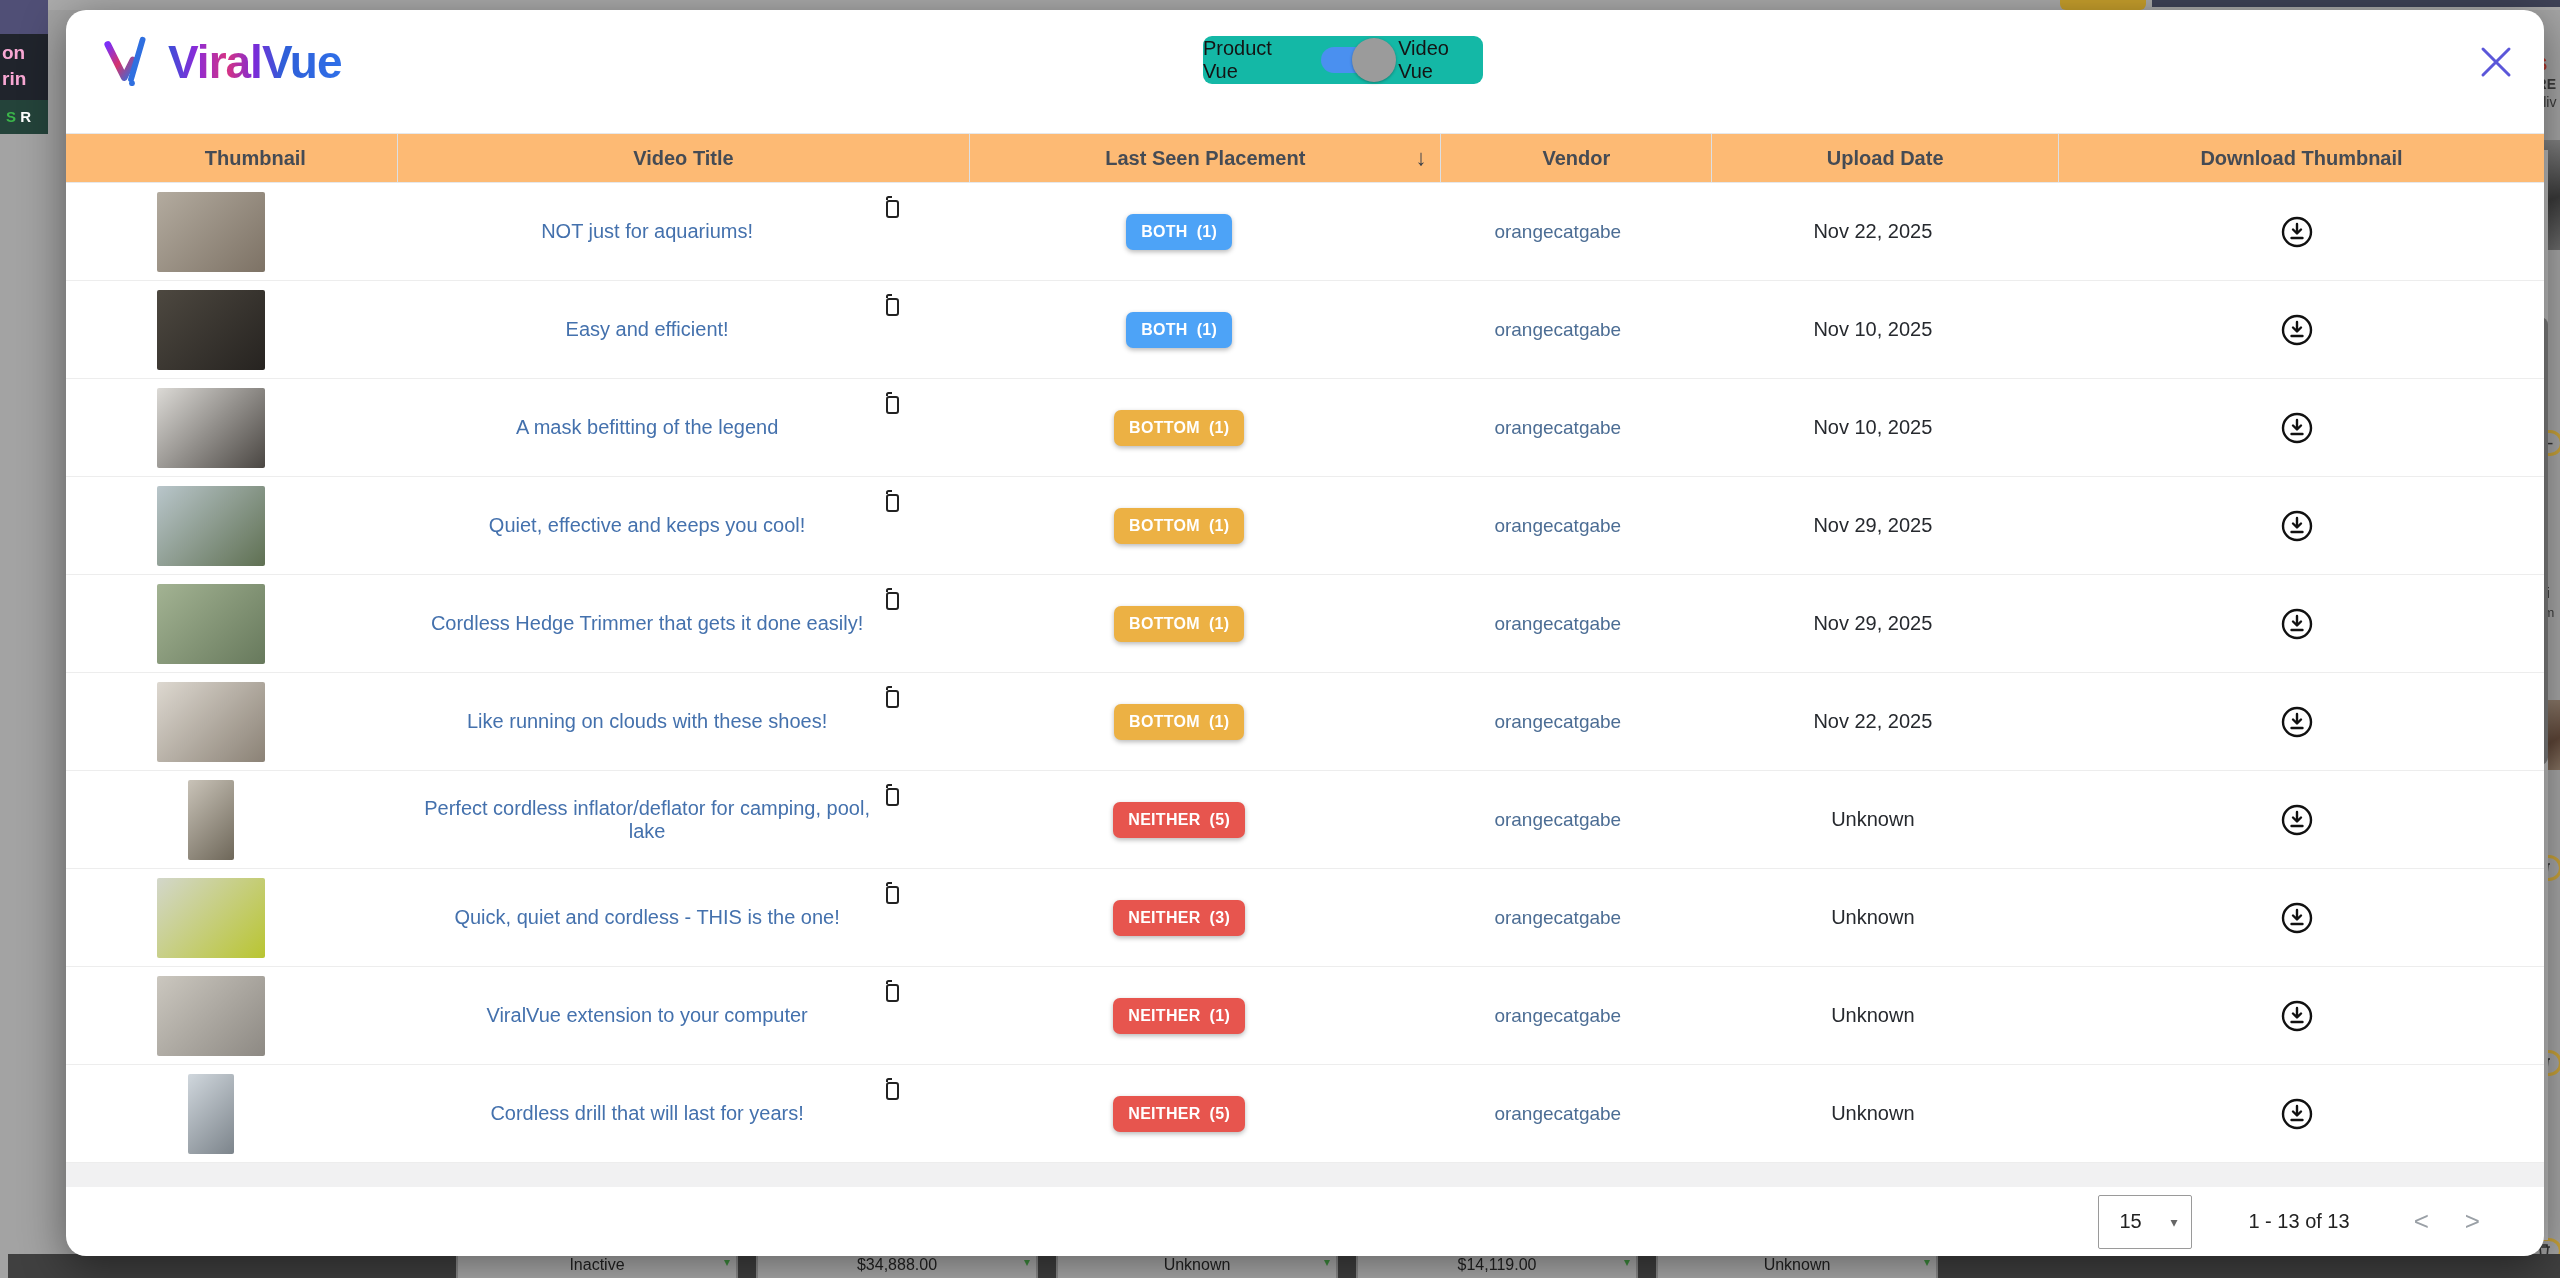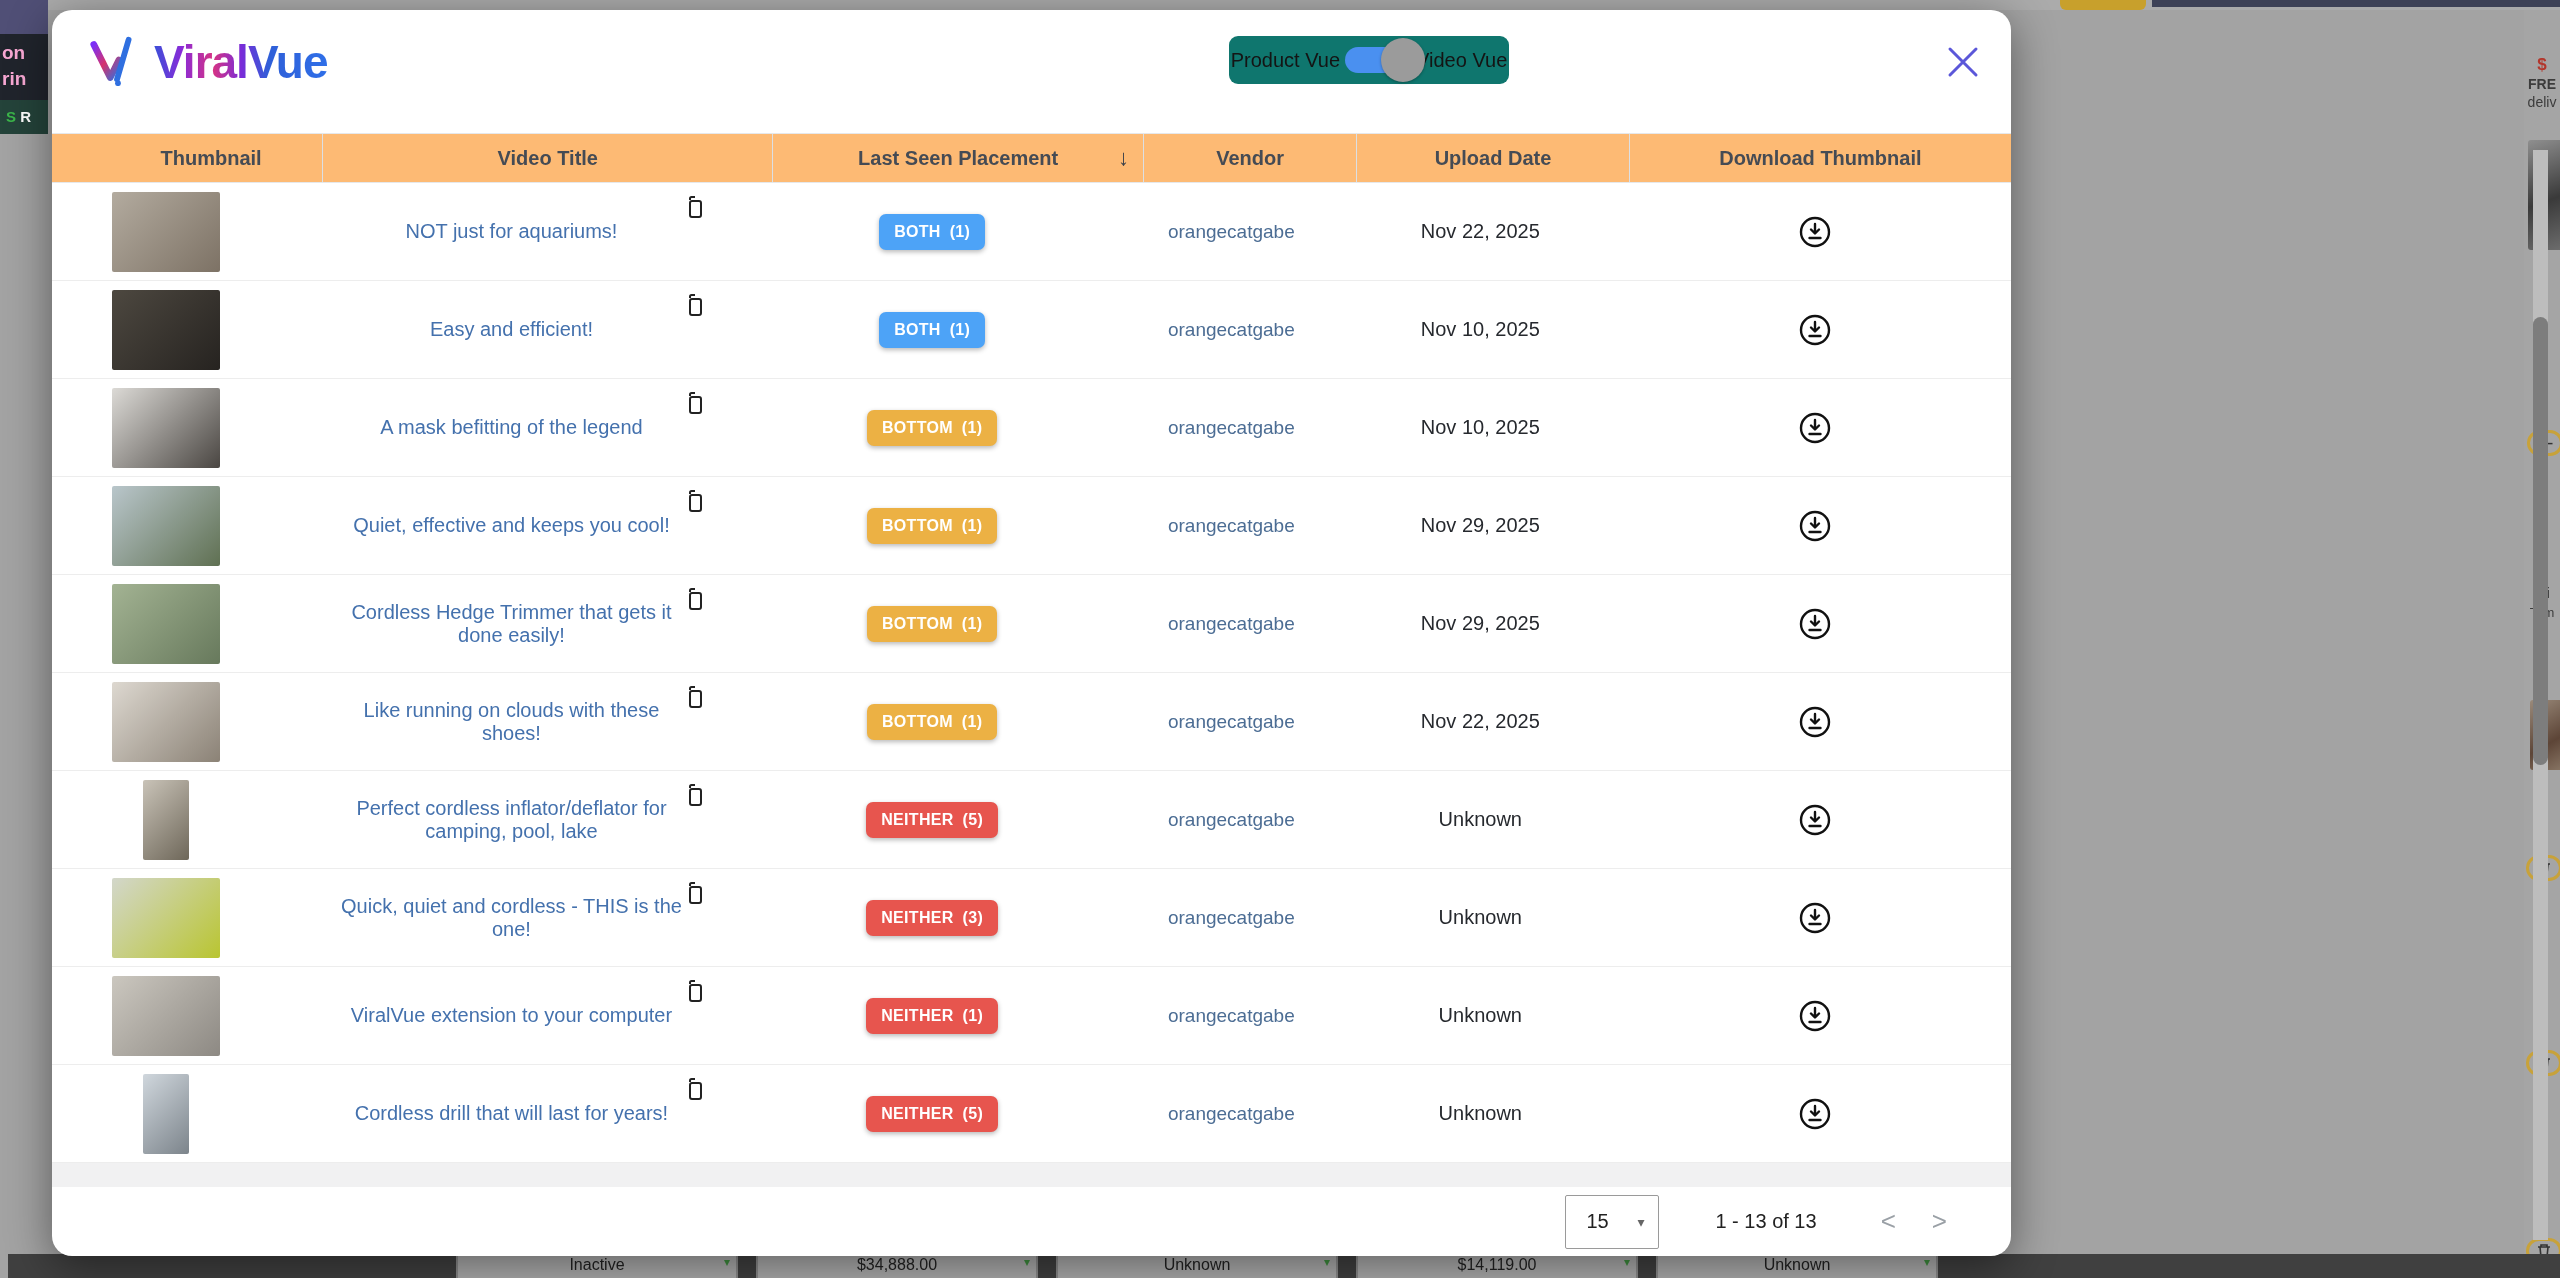--- a/index.html
+++ b/index.html
@@ -44,37 +44,37 @@
   .bg-scrollthumb { left:2533px; top:317px; width:15px; height:448px; background:#7d7d7d; border-radius:8px; }
 
   .bg-bottomrow { left:8px; top:1254px; width:2560px; height:24px; background:#404040; }
   .bg-cells { position:absolute; left:448px; top:0; display:flex; height:24px; }
   .bg-cell { position:relative; width:282px; margin-right:18px; border-left:2px solid #8b8b8b; border-right:2px solid #8b8b8b;
              background:#adadad; color:#222; font-size:16px; text-align:center; line-height:22px; }
   .bg-cell .caret { position:absolute; right:6px; top:-3px; color:#3f8f3f; font-size:12px; }
 
   
   .modal {
-    position:absolute; left:52px; top:10px; width:1959px; height:1246px;
+    position:absolute; left:66px; top:10px; width:2478px; height:1246px;
     background:#ffffff; border-radius:20px; box-shadow:0 10px 45px rgba(0,0,0,0.45);
     overflow:hidden;
   }
 
   .modal-header { position:relative; height:123px; }
   .logo { position:absolute; left:36px; top:24px; display:flex; align-items:center; gap:8px; }
   .logo-text {
     font-size:46px; font-weight:800; letter-spacing:-1px;
     background:linear-gradient(90deg,#3b4fd8 0%,#8a2bd8 16%,#d63384 34%,#7a2bd8 50%,#2f5fd8 66%,#2f6fe8 100%);
     -webkit-background-clip:text; background-clip:text; color:transparent;
   }
 
   .view-toggle {
     position:absolute; left:1137px; top:26px; height:48px; width:280px;
-    background:#0f766e; border-radius:9px;
-    display:flex; align-items:center; justify-content:center; gap:5px;margin-left:40px;
+    background:#14b8a6; border-radius:9px;
+    display:flex; align-items:center; justify-content:center; gap:16px;
   }
   .toggle-label { font-size:20px; color:#141414; }
   .toggle-switch { position:relative; width:66px; height:26px; }
   .toggle-track { position:absolute; left:0; top:0; width:66px; height:26px; border-radius:13px; background:#4a90f0; }
   .toggle-knob { position:absolute; right:-14px; top:-9px; width:44px; height:44px; border-radius:50%;
                  background:#9b9b9b; box-shadow:0 1px 3px rgba(0,0,0,0.3); }
 
   .close-btn { position:absolute; right:26px; top:30px; width:44px; height:44px; cursor:pointer;
                display:flex; align-items:center; justify-content:center; background:none; border:none; }
 

